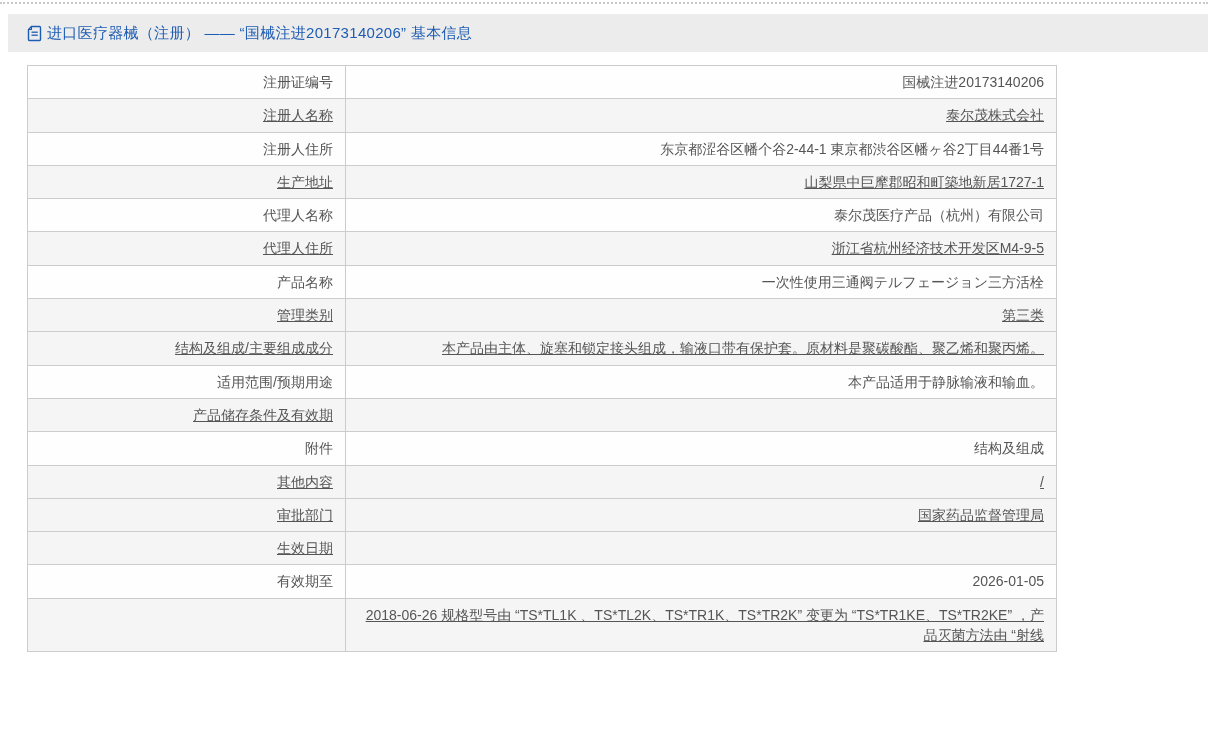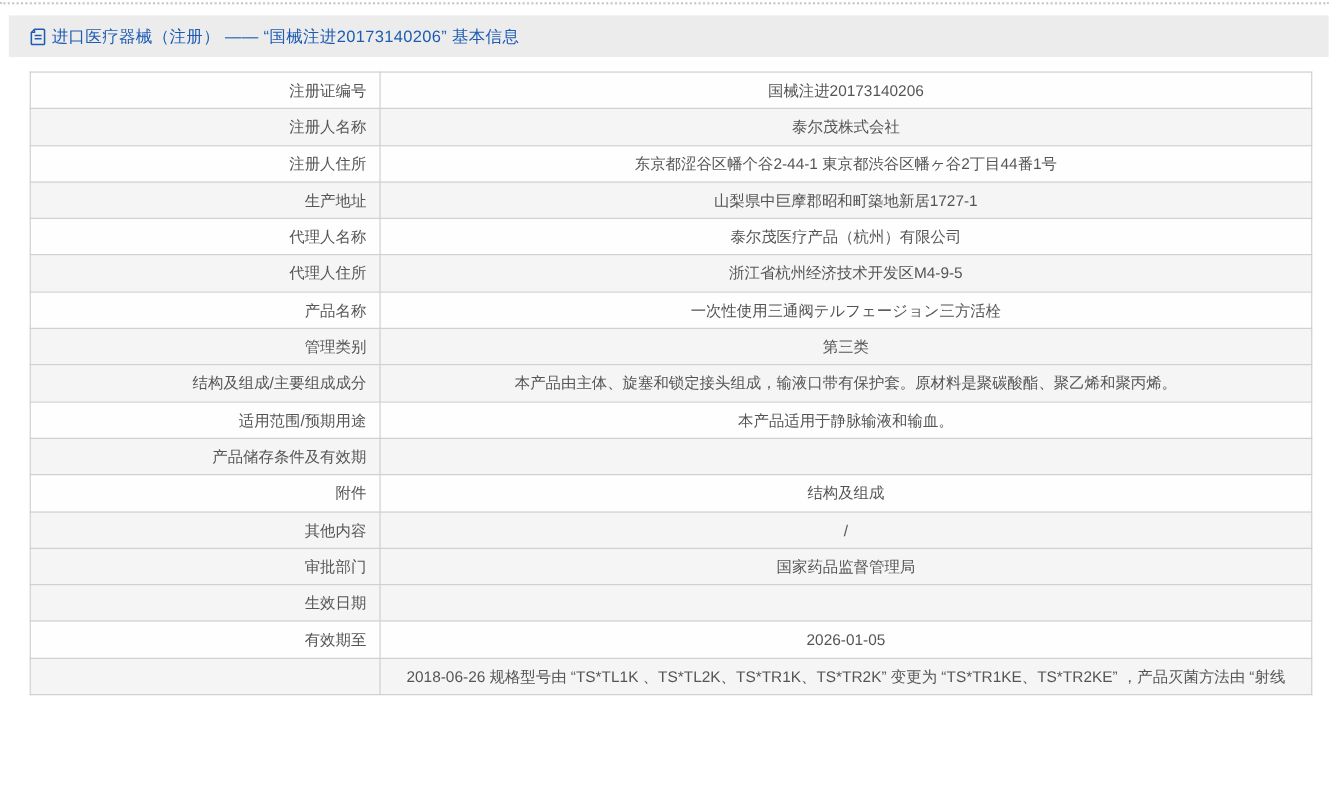--- a/index.html
+++ b/index.html
@@ -36,43 +36,43 @@
     font-size: 15px;
     letter-spacing: 0.3px;
     text-align: right;
   }
   .panel-body {
     padding: 13px 15px 0 19px;
     background: #ffffff;
   }
   table.info-table {
     border-collapse: collapse;
-    width: 1166px;
+    width: 1030px;
     table-layout: fixed;
     font-size: 14px;
     color: #555555;
   }
   table.info-table td {
     border: 1px solid #cccccc;
     height: 33px;
     padding: 6px 12px;
     vertical-align: middle;
     line-height: 1.45;
     word-break: break-all;
   }
   td.label-cell {
     width: 318px;
     text-align: right;
     color: #555555;
   }
   td.value-cell {
-    text-align: center;
+    text-align: right;
   }
   tr.row-odd  { background: #fefefe; }
-  tr.row-even { background: #f5f5f5; }
+  tr.row-even { background: #f5f5f5; text-decoration: underline; }
 </style>
 </head>
 <body>
 
 <div class="top-dotted"></div>
 
 <div class="panel">
   <div class="panel-header">
     <span class="doc-icon">
       <svg width="15" height="17" viewBox="0 0 15 17" aria-hidden="true">

